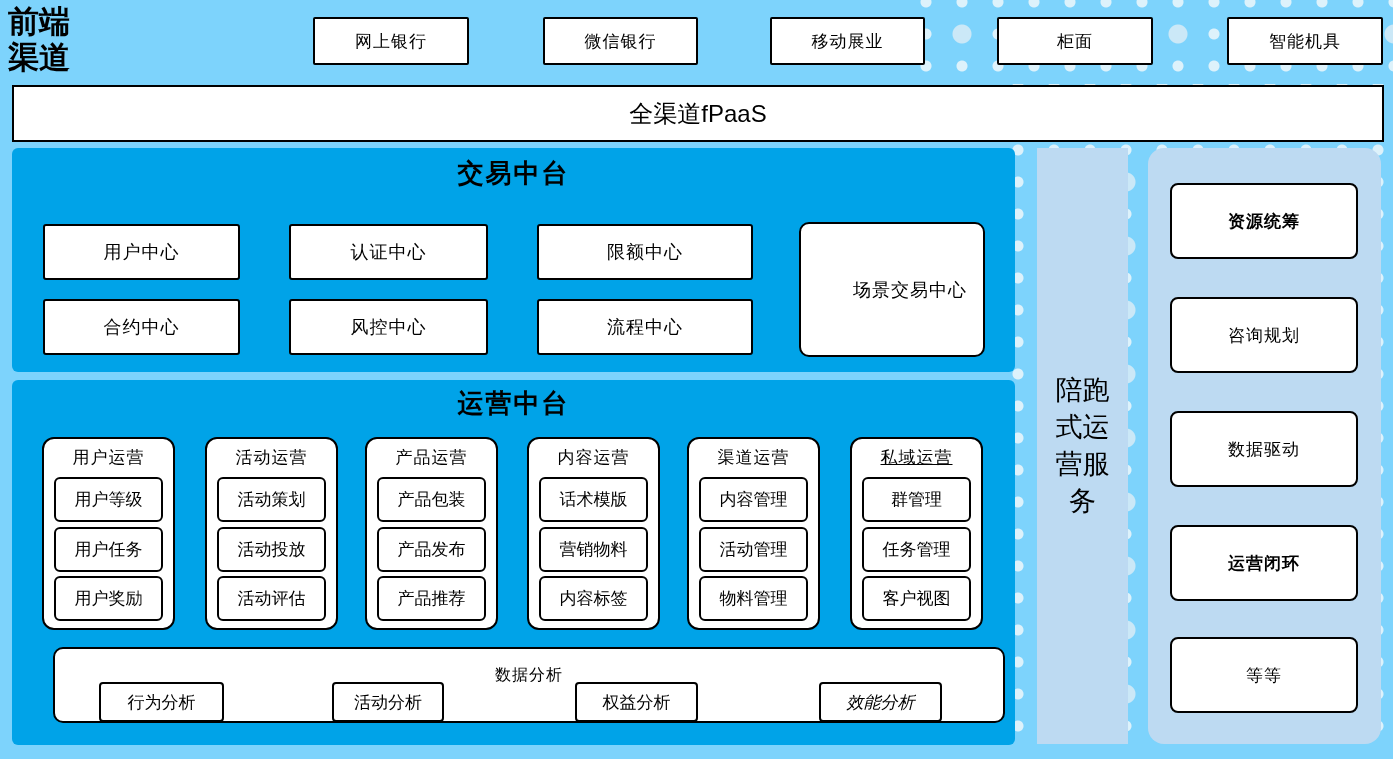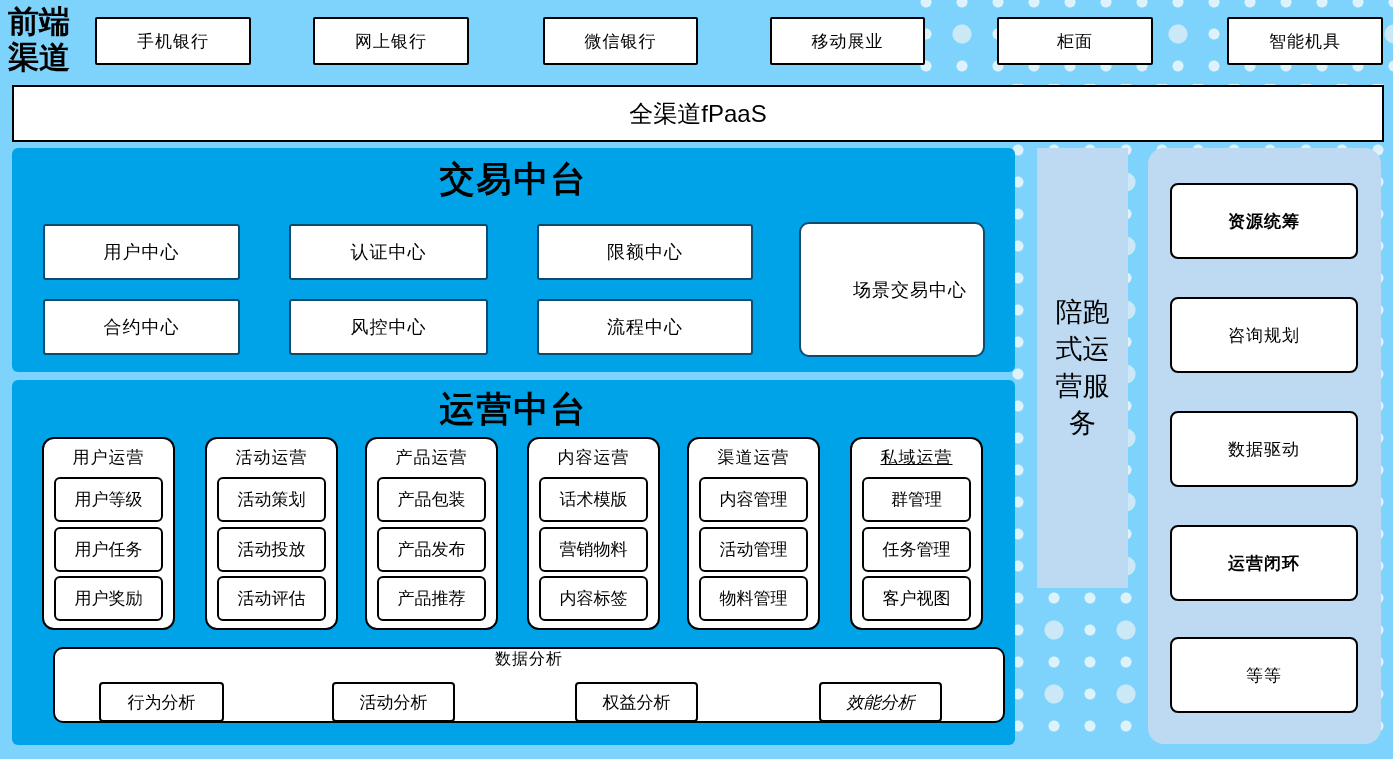--- a/index.html
+++ b/index.html
@@ -40,26 +40,26 @@
     font-size:24px;
   }
 
   .bluesec { position:absolute; left:12px; width:1003px; z-index:2;
     background:var(--primary-blue,#00A3E8); border-radius:6px; }
   .sec-trade { top:148px; height:224px; }
   .sec-ops   { top:380px; height:365px; }
 
   .sec-title {
     text-align:center; font-family:"Liberation Serif", serif;
-    font-weight:bold; font-size:35px; padding-top:8px; letter-spacing:2px;
+    font-weight:bold; font-size:26px; padding-top:8px; letter-spacing:2px;
   }
   .sec-ops .sec-title { padding-top:6px; }
 
   .wbox {
-    background:#fff; border:2px solid #0c4a6e; border-radius:3px;
+    background:#fff; border:2px solid #000000; border-radius:3px;
     display:flex; align-items:center; justify-content:center;
     font-size:18px; letter-spacing:1px;
   }
 
   .trade-grid {
     position:absolute; left:31px; top:76px;
     display:grid; grid-template-columns:197px 199px 216px;
     column-gap:49px; row-gap:19px;
   }
   .trade-grid .wbox { height:56px; }
@@ -79,29 +79,29 @@
     position:absolute; left:10px; right:10px; height:45px;
     background:#fff; border:2px solid #000; border-radius:6px;
     display:flex; align-items:center; justify-content:center; font-size:17px;
   }
   .opitem.r1 { top:38px; } .opitem.r2 { top:88px; } .opitem.r3 { top:137px; }
 
   .analysis {
     position:absolute; left:41px; top:267px; width:952px; height:76px;
     background:#fff; border:2px solid #000; border-radius:10px;
   }
-  .analysis-title { text-align:center; font-size:16px; padding-top:0; letter-spacing:1px; }
+  .analysis-title { text-align:center; font-size:16px; padding-top:16px; letter-spacing:1px; }
   .an-item {
     position:absolute; top:33px; height:40px;
     background:#fff; border:2px solid #000; border-radius:4px;
     display:flex; align-items:center; justify-content:center; font-size:17px;
   }
 
   .runner {
-    position:absolute; left:1037px; top:148px; width:91px; height:440px; z-index:2;
+    position:absolute; left:1037px; top:148px; width:91px; height:596px; z-index:2;
     background:var(--panel-blue,#BDDAF2);
     display:flex; align-items:center; justify-content:center;
   }
   .runner span {
     display:block; width:58px; font-size:27px; line-height:37px; font-weight:500;
     word-break:break-all; text-align:center;
   }
 
   .rpanel {
     position:absolute; left:1148px; top:148px; width:233px; height:596px; z-index:2;
@@ -119,21 +119,20 @@
 </style>
 </head>
 <body>
 
 <div class="page">
 
   <div class="dots dots-top"></div>
   <div class="dots dots-right"></div>
 
   <div class="front-label">前端渠道</div>
-  <div class="chan" style="left:95px;width:156px;">手机银行</div>
   <div class="chan" style="left:313px;width:156px;">网上银行</div>
   <div class="chan" style="left:543px;width:155px;">微信银行</div>
   <div class="chan" style="left:770px;width:155px;">移动展业</div>
   <div class="chan" style="left:997px;width:156px;">柜面</div>
   <div class="chan" style="left:1227px;width:156px;text-align:right;">智能机具</div>
 
   <div class="fpaas">全渠道fPaaS</div>
 
   <section class="bluesec sec-trade">
     <div class="sec-title">交易中台</div>
@@ -189,21 +188,21 @@
     <div class="opcol" style="left:838px;text-decoration:underline;">
       <div class="opcol-header">私域运营</div>
       <div class="opitem r1">群管理</div>
       <div class="opitem r2">任务管理</div>
       <div class="opitem r3">客户视图</div>
     </div>
 
     <div class="analysis">
       <div class="analysis-title">数据分析</div>
       <div class="an-item" style="left:44px;width:125px;">行为分析</div>
-      <div class="an-item" style="left:277px;width:123px;font-family:Liberation Mono, monospace;">活动分析</div>
+      <div class="an-item" style="left:277px;width:112px;font-family:Liberation Mono, monospace;">活动分析</div>
       <div class="an-item" style="left:520px;width:123px;">权益分析</div>
       <div class="an-item" style="left:764px;width:123px;font-style:italic;">效能分析</div>
     </div>
   </section>
 
   <div class="runner">
     <span>陪跑式运营服务</span>
   </div>
 
   <div class="rpanel">

